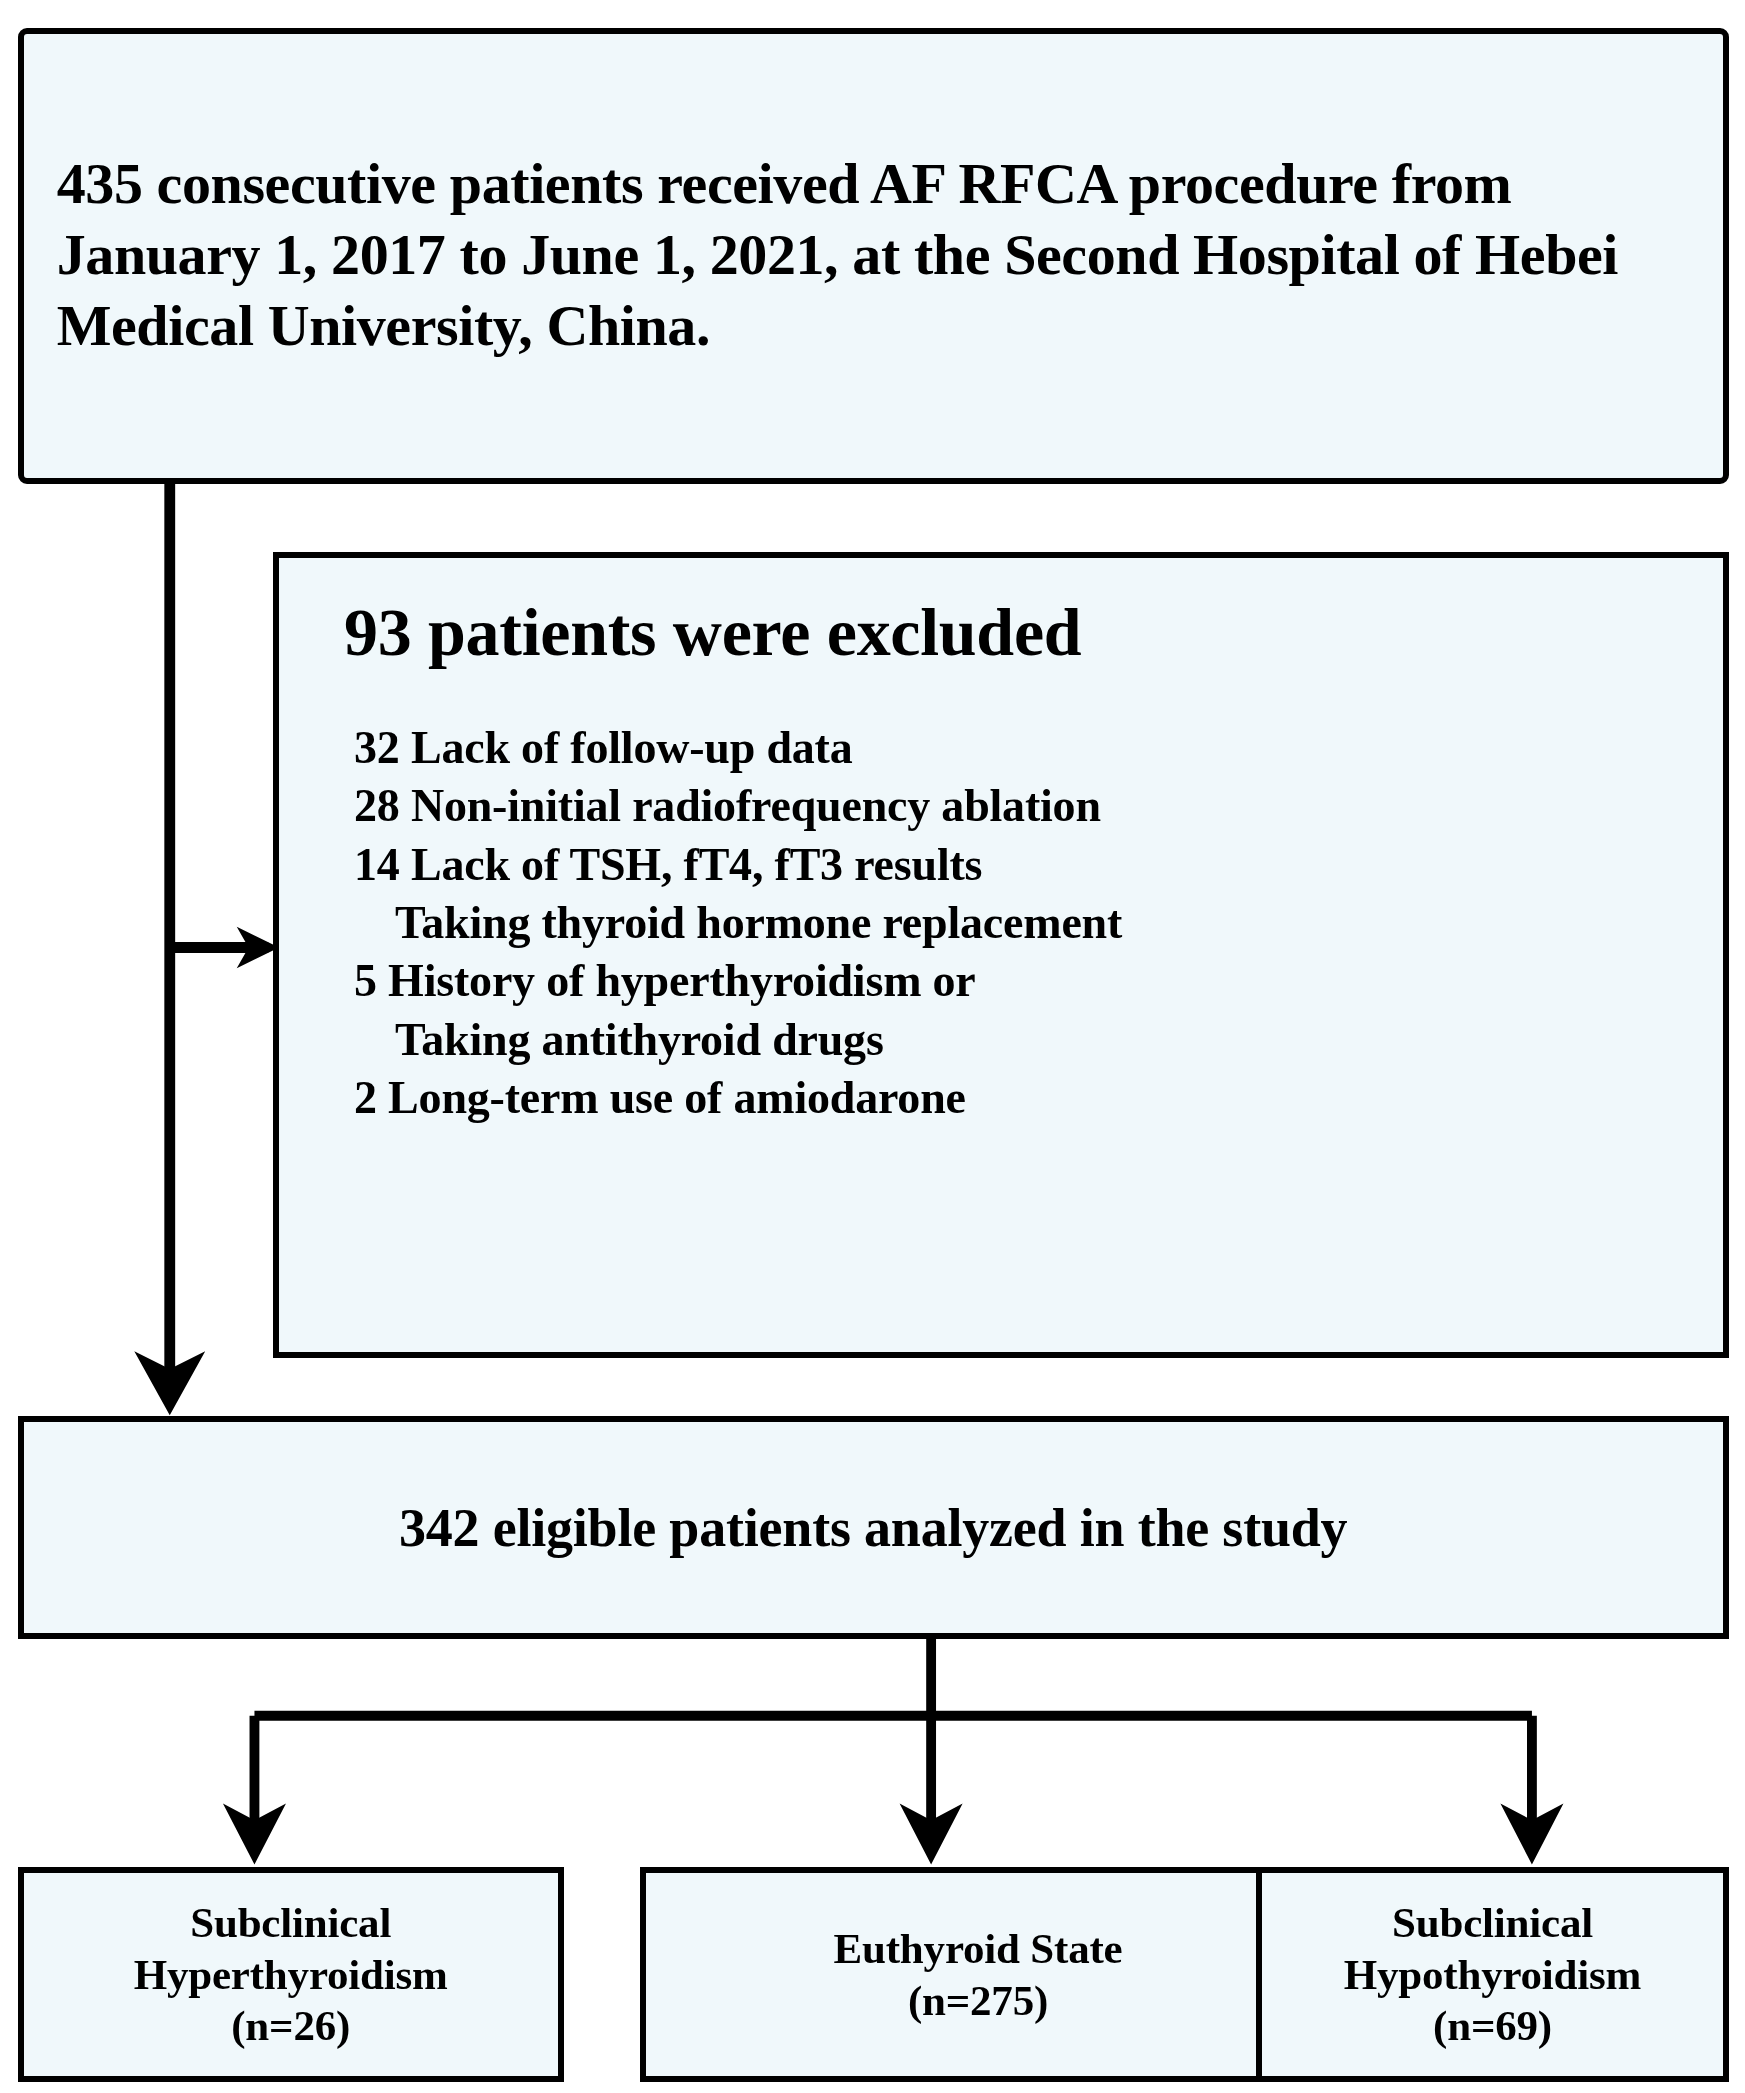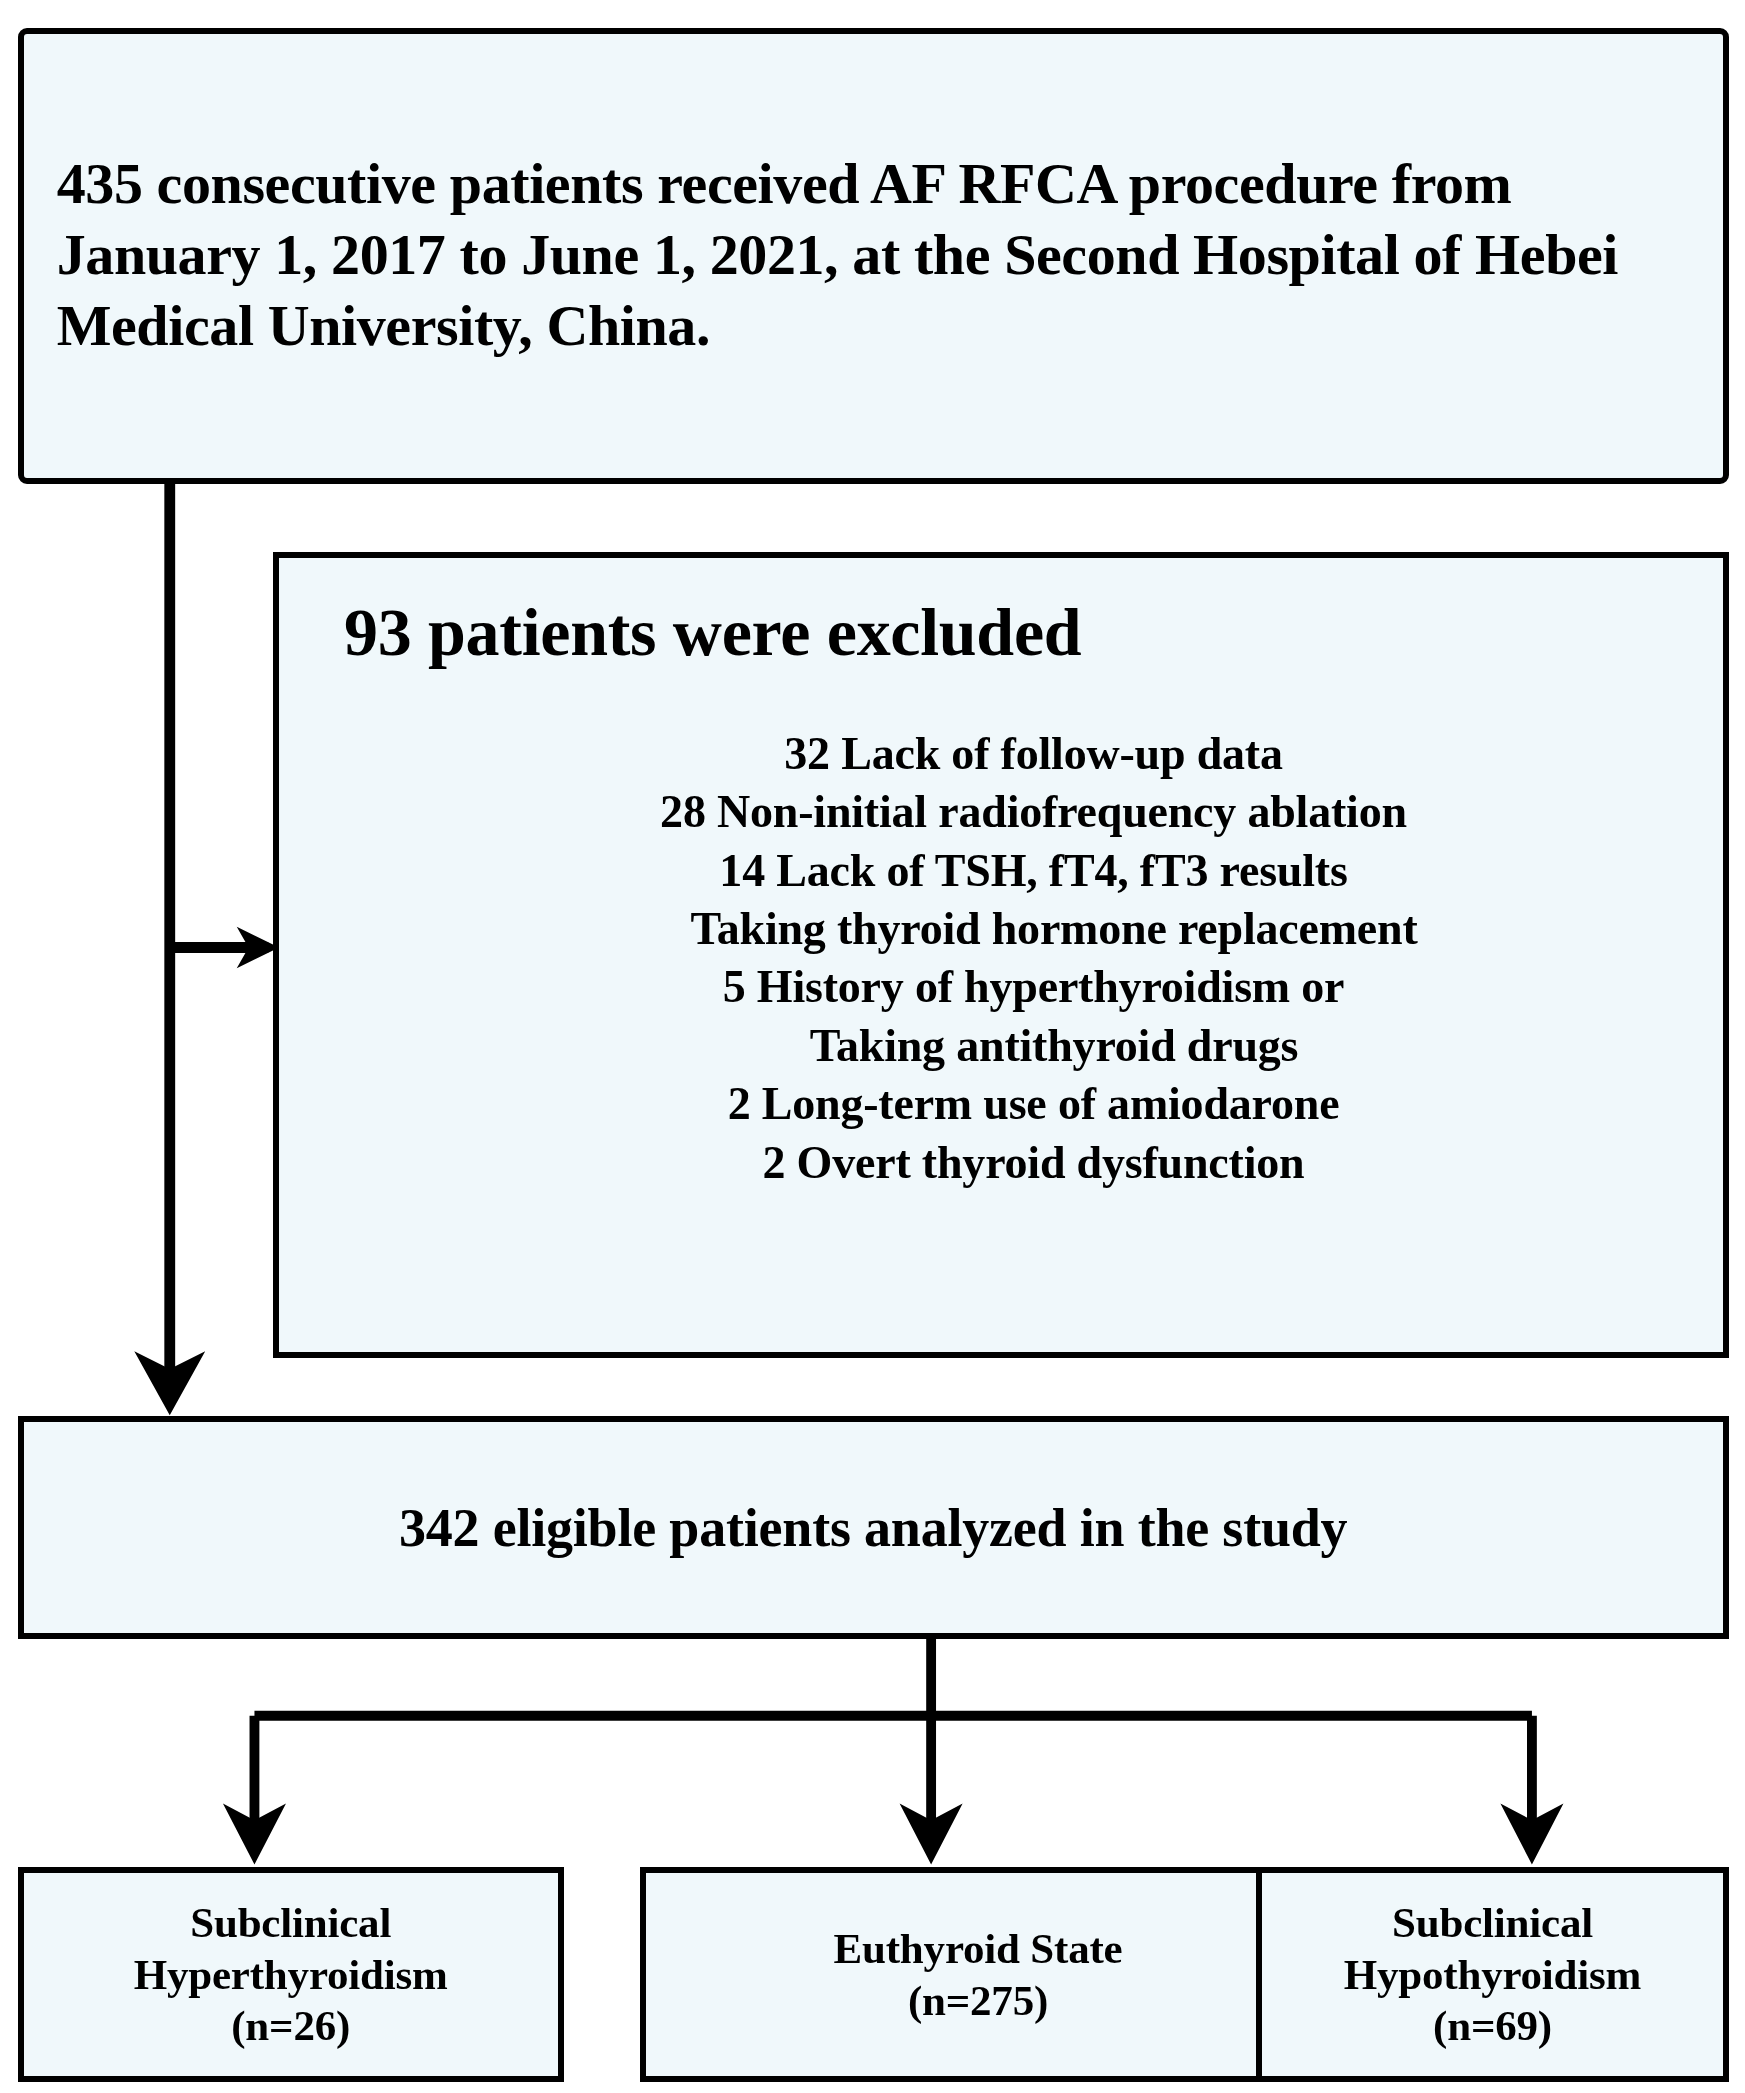--- a/index.html
+++ b/index.html
@@ -57,23 +57,22 @@
   #exclusion-box .excl-title {
     font-size: 68px;
     font-weight: bold;
     line-height: 1.1;
     margin-top: 37px;
     margin-bottom: 39px;
     letter-spacing: -0.3px;
   }
   .excl-list {
     list-style: none;
-    margin: 16px;
+    margin: 10px;
     padding: 0;
-    text-align: center;
   }
   .excl-list li {
     font-size: 46px;
     font-weight: bold;
     line-height: 1.27;
     letter-spacing: -0.2px;
     white-space: nowrap;
   }
   .excl-list li.indented {
     padding-left: 41px;
@@ -171,21 +170,20 @@
   <div class="box" id="exclusion-box">
     <div class="excl-title">93 patients were excluded</div>
     <ul class="excl-list">
       <li>32 Lack of follow-up data</li>
       <li>28 Non-initial radiofrequency ablation</li>
       <li>14 Lack of TSH, fT4, fT3 results</li>
       <li class="indented">Taking thyroid hormone replacement</li>
       <li>5 History of hyperthyroidism or</li>
       <li class="indented">Taking antithyroid drugs</li>
       <li>2 Long-term use of amiodarone</li>
-      <li>2 Overt thyroid dysfunction</li>
     </ul>
   </div>
 
   <div class="box" id="eligible-box">
     <div class="eligible-text">342 eligible patients analyzed in the study</div>
   </div>
 
   <div class="box group-box" id="group-box-hyper">
     <span class="group-line">Subclinical</span>
     <span class="group-line">Hyperthyroidism</span>

